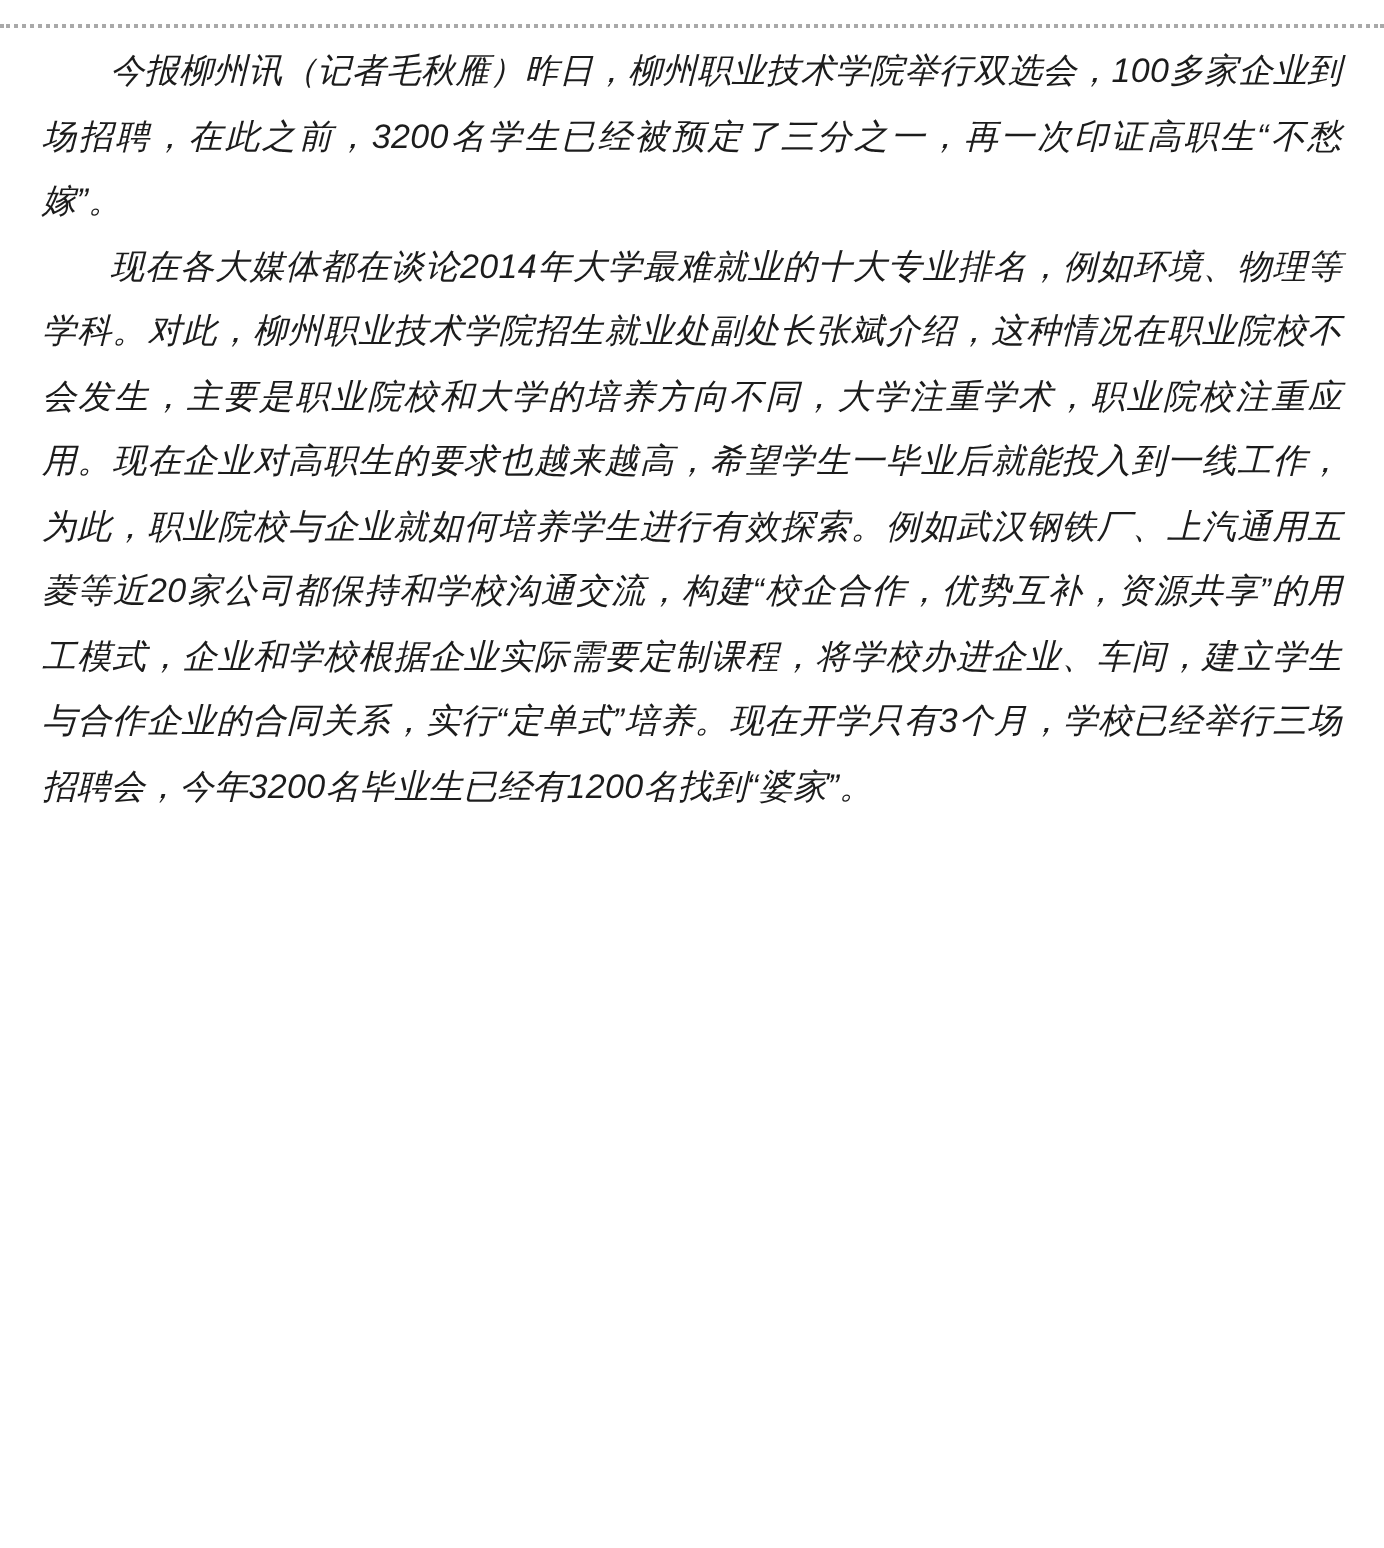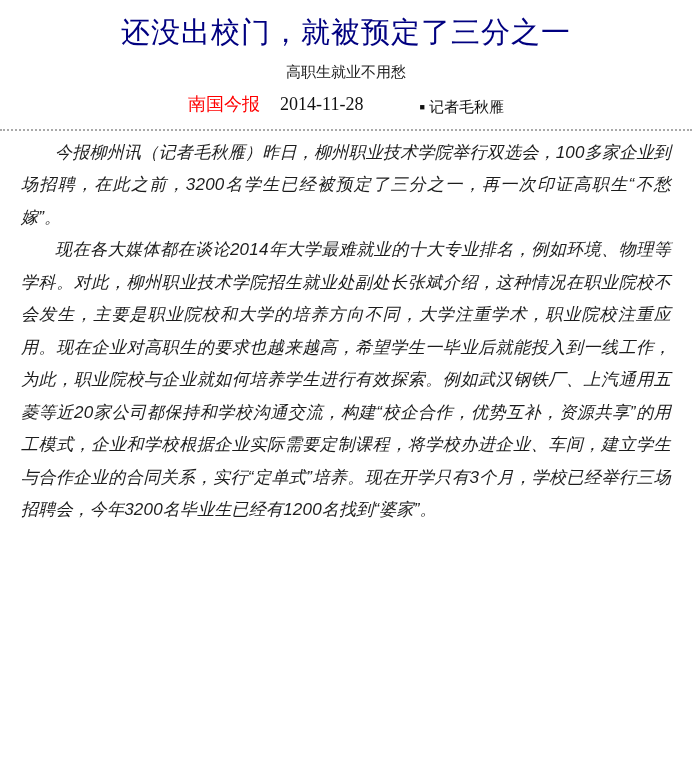--- a/index.html
+++ b/index.html
@@ -80,34 +80,20 @@
     text-align: justify;
     text-indent: 2em;
     letter-spacing: 0.2px;
   }
 </style>
 </head>
 <body>
 
 <div class="page">
 
-  <div class="header">
-    <h1 class="title">还没出校门，就被预定了三分之一</h1>
-
-    <div class="subtitle">高职生就业不用愁</div>
-
-    <div class="meta">
-      <span class="source">南国今报</span>
-      <span class="date">2014-11-28</span>
-      <span class="reporter-wrap">
-        <span class="bullet">■</span>
-        <span>记者毛秋雁</span>
-      </span>
-    </div>
-  </div>
 
   <hr class="separator">
 
   <div class="body-text">
     <p>今报柳州讯（记者毛秋雁）昨日，柳州职业技术学院举行双选会，100多家企业到场招聘，在此之前，3200名学生已经被预定了三分之一，再一次印证高职生“不愁嫁”。</p>
     <p>现在各大媒体都在谈论2014年大学最难就业的十大专业排名，例如环境、物理等学科。对此，柳州职业技术学院招生就业处副处长张斌介绍，这种情况在职业院校不会发生，主要是职业院校和大学的培养方向不同，大学注重学术，职业院校注重应用。现在企业对高职生的要求也越来越高，希望学生一毕业后就能投入到一线工作，为此，职业院校与企业就如何培养学生进行有效探索。例如武汉钢铁厂、上汽通用五菱等近20家公司都保持和学校沟通交流，构建“校企合作，优势互补，资源共享”的用工模式，企业和学校根据企业实际需要定制课程，将学校办进企业、车间，建立学生与合作企业的合同关系，实行“定单式”培养。现在开学只有3个月，学校已经举行三场招聘会，今年3200名毕业生已经有1200名找到“婆家”。</p>
   </div>
 
 </div>
 

